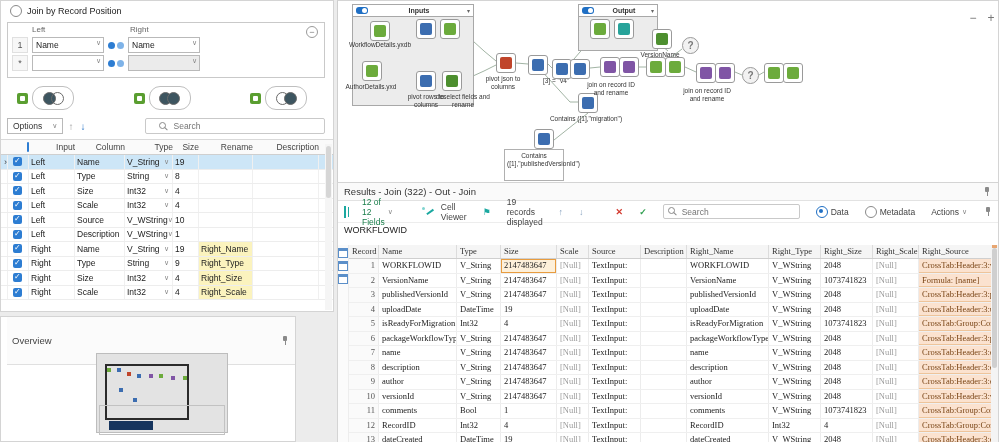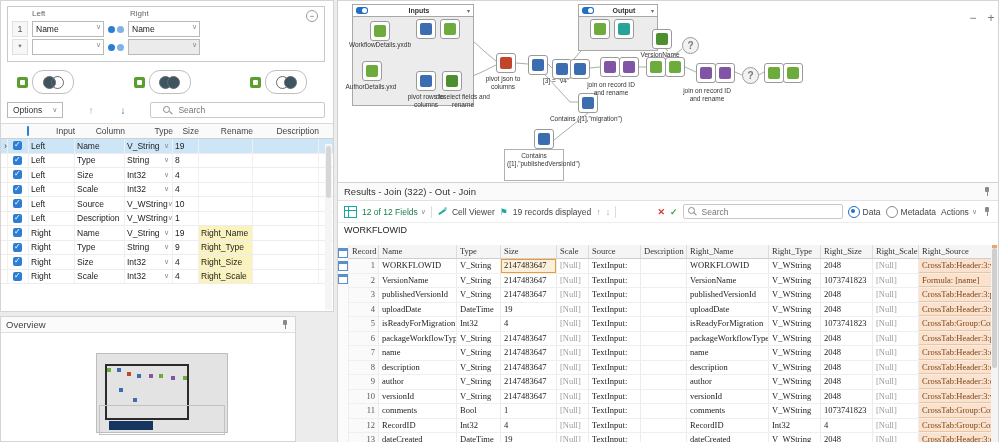--- a/index.html
+++ b/index.html
@@ -32,21 +32,21 @@
   
   .venn-row{display:flex;justify-content:space-between;padding:8px 26px 6px 16px;align-items:center;}
   .venn-group{display:flex;align-items:center;gap:4px;}
   .venn-badge{width:11px;height:11px;background:#5a9e30;border-radius:2px;position:relative;}
   .venn-badge::after{content:"";position:absolute;left:3px;top:3px;width:5px;height:5px;background:#fff;border-radius:1px;}
   .venn{width:40px;height:22px;border:1px solid #bfbfbf;border-radius:11px;background:#fff;display:flex;align-items:center;justify-content:center;}
   .vc{width:13px;height:13px;border:1.5px solid #6a6a6a;border-radius:50%;box-sizing:border-box;}
   .vc+.vc{margin-left:-5px;}
   .vc.filled{background:#3d5560;}
   
-  .opt-row{display:flex;align-items:center;margin:2px 8px 0 6px;gap:23px;}
+  .opt-row{display:flex;align-items:center;margin:2px 8px 0 6px;gap:3px;}
   .opt-btn{height:16px;border:1px solid #b9b9b9;background:#fff;font-size:8.5px;color:#333;
            display:flex;align-items:center;gap:10px;padding:0 5px;cursor:pointer;}
   .opt-btn::after{content:"∨";font-size:7px;color:#888;}
   .arr-btn{border:none;background:none;font-size:10px;color:#9a9a9a;padding:0 2px;cursor:pointer;}
   .arr-btn.active{color:#1f6fc4;}
   .searchbox{margin-left:auto;width:170px;height:14px;border:1px solid #c9c9c9;border-radius:2px;background:#fff;
              display:flex;align-items:center;justify-content:center;gap:4px;padding:0 4px;}
   .searchbox input{border:none;outline:none;width:80%;font-size:8.5px;color:#333;font-family:inherit;background:transparent;}
   .mag{position:relative;width:9px;height:9px;flex:0 0 auto;}
   .mag::before{content:"";position:absolute;left:0;top:0;width:5px;height:5px;border:1.2px solid #8a8a8a;border-radius:50%;}
@@ -64,21 +64,21 @@
   .c-type::after{content:"∨";font-size:7px;color:#888;}
   .c-rename:not(:empty){background:#fbf3be;}
   .lrow.selected{background:#cde6f7;}
   .lrow.selected .c-marker::after{content:"›";color:#444;font-size:9px;margin-left:1px;}
   .cfg-scroll{position:absolute;right:1px;top:143px;bottom:1px;width:7px;background:#f5f5f5;}
   .cfg-scroll .thumb{position:absolute;top:2px;left:1px;width:5px;height:52px;background:#d6d6d6;border-radius:3px;}
 
   
   .overview{left:0;top:316px;width:296px;height:126px;}
   .ov-title{height:15px;border-bottom:1px solid #e0e0e0;display:flex;align-items:center;justify-content:space-between;
-            padding:0 5px;font-size:9.5px;color:#444;background:#fbfbfb;}
+            padding:16px 5px;font-size:9.5px;color:#444;background:#fbfbfb;margin-left:6px;}
   .pin{position:relative;width:10px;height:11px;flex:0 0 auto;}
   .pin::before{content:"";position:absolute;left:3px;top:1px;width:4px;height:5px;background:#8a8a8a;border-radius:1px;}
   .pin::after{content:"";position:absolute;left:4.5px;top:6px;width:1px;height:4px;background:#8a8a8a;}
   .ov-map{position:absolute;left:95px;top:36px;width:130px;height:78px;background:#e3e3e3;border:1px solid #bdbdbd;}
   .ov-sq{position:absolute;width:4px;height:4px;}
   .ov-view{position:absolute;left:8px;top:10px;width:80px;height:52px;border:2px solid #2b2b2b;}
   .ov-bar{position:absolute;left:108px;top:104px;width:44px;height:9px;background:#16355e;}
   .ov-box2{position:absolute;left:98px;top:88px;width:124px;height:28px;border:1px solid #c2c2c2;}
 
   
@@ -101,21 +101,21 @@
   .tool-label{position:absolute;font-size:6.5px;line-height:1.2;color:#333;text-align:center;}
   .note{position:absolute;border:1px solid #b0b0b0;background:#fff;font-size:6.5px;line-height:1.25;color:#333;
         padding:2px;text-align:center;box-sizing:border-box;}
   .zoom-btn{position:absolute;width:14px;height:14px;border:none;background:none;color:#777;font-size:12px;
             line-height:12px;text-align:center;padding:0;cursor:pointer;}
 
   
   .results{left:337px;top:182px;width:662px;height:312px;overflow:hidden;}
   .res-title{height:17px;background:#fafafa;border-bottom:1px solid #e2e2e2;display:flex;align-items:center;
              justify-content:space-between;padding:0 6px;font-size:9.5px;color:#333;}
-  .res-toolbar{height:21px;display:flex;align-items:center;gap:5px;padding:0 6px;font-size:8.5px;color:#444;
+  .res-toolbar{height:21px;display:flex;align-items:center;gap:16px;padding:0 6px;font-size:8.5px;color:#444;
                border-bottom:1px solid #ededed;}
   .tb-grid-icon{width:11px;height:10px;border:1px solid #1ba8a0;position:relative;}
   .tb-grid-icon::before{content:"";position:absolute;left:0;right:0;top:3px;height:1px;background:#1ba8a0;}
   .tb-grid-icon::after{content:"";position:absolute;top:0;bottom:0;left:3px;width:1px;background:#1ba8a0;}
   .tb-fields{color:#1a7f4b;display:flex;align-items:center;gap:3px;cursor:pointer;}
   .tb-caret{font-size:7px;color:#888;}
   .tb-div{width:1px;height:12px;background:#dcdcdc;}
   .tb-wand{width:10px;height:10px;position:relative;}
   .tb-wand::before{content:"";position:absolute;left:1px;top:4px;width:8px;height:1.5px;background:#1ba8a0;transform:rotate(-35deg);}
   .tb-wand::after{content:"";position:absolute;right:0;top:0;width:3px;height:3px;background:#7fd4cf;border-radius:50%;}
@@ -147,20 +147,24 @@
   .res-scroll{position:absolute;right:0;top:62px;bottom:0;width:7px;background:#f4f4f4;}
   .res-scroll .thumb{position:absolute;left:1px;top:3px;width:5px;height:120px;background:#cfcfcf;border-radius:3px;}
   .res-scroll .mark{position:absolute;left:1px;top:0;width:5px;height:3px;background:#e8a671;}
 </style>
 </head>
 <body>
 
 <div class="app">
 
   <section class="panel config">
+    <div class="radio-row">
+      <span class="radio"></span>
+      <span>Join by Record Position</span>
+    </div>
 
     <div class="join-box">
       <div class="jb-head">
         <span class="sp1"></span>
         <span class="jb-h">Left</span>
         <span class="sp2"></span>
         <span class="jb-h">Right</span>
       </div>
       <button class="minus-btn"><span>−</span></button>
       <div class="jb-row">

